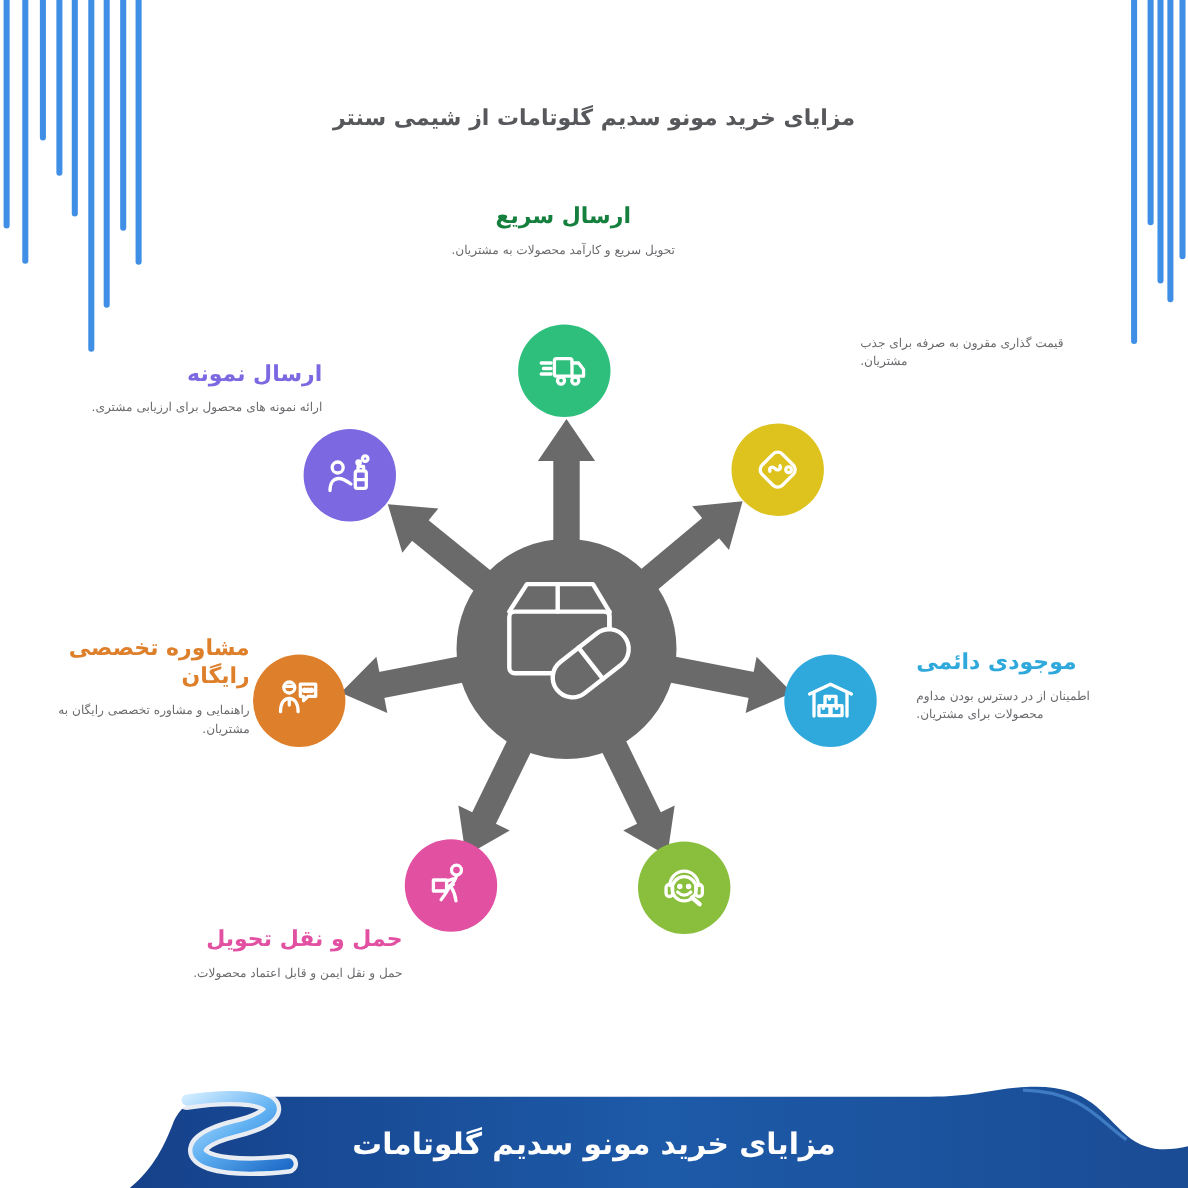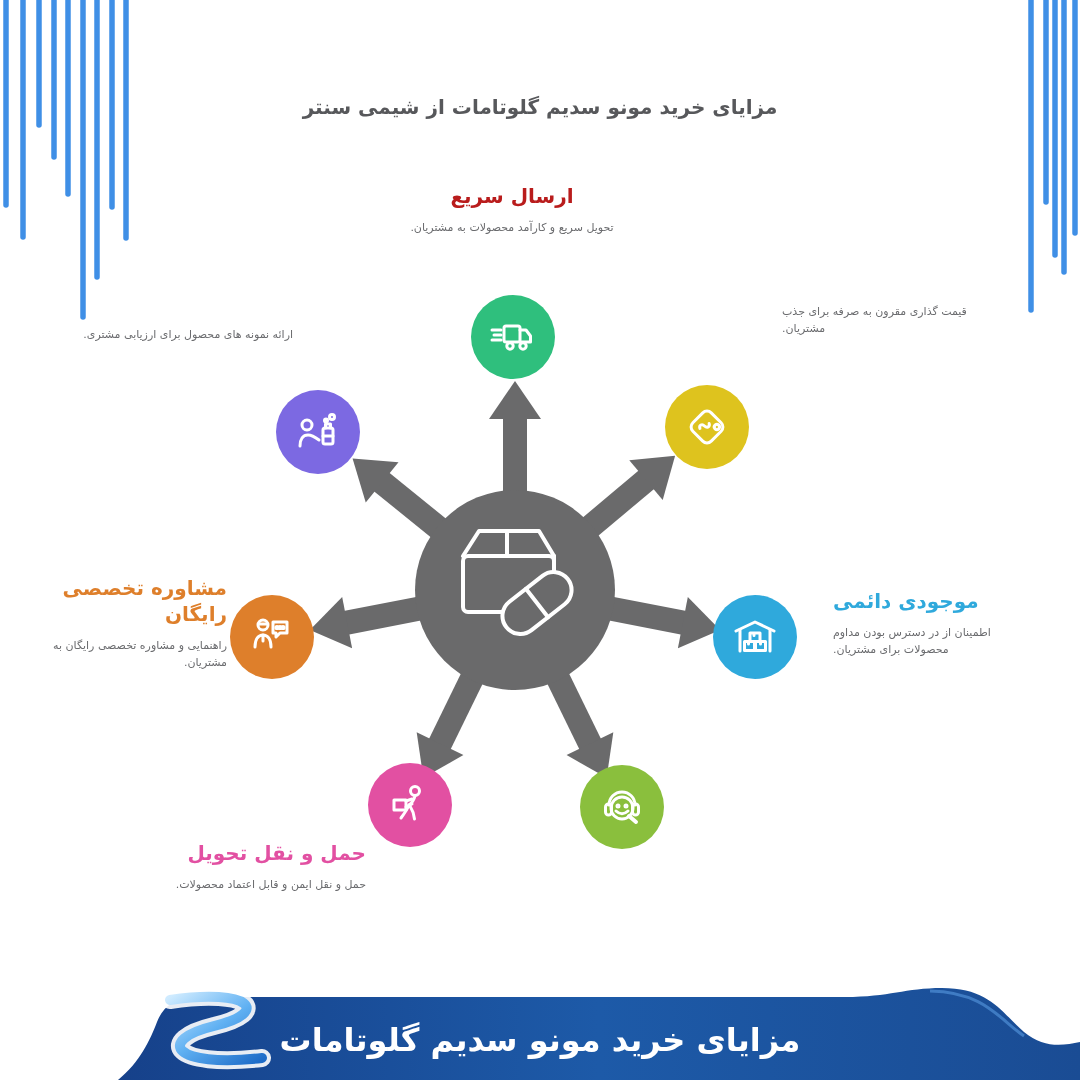--- a/index.html
+++ b/index.html
@@ -21,21 +21,21 @@
   .b-desc{font-size:11px;color:#6A6B6E;line-height:1.55;}
   .b0{left:392px;top:183px;width:240px;text-align:center;}
   .b1{left:782px;top:303px;width:190px;text-align:left;}
   .b2{left:833px;top:588px;width:195px;text-align:left;}
   .b3{left:655px;top:842px;width:205px;text-align:left;}
   .b4{left:146px;top:840px;width:220px;text-align:right;}
   .b5{left:42px;top:575px;width:185px;text-align:right;}
   .b6{left:83px;top:326px;width:210px;text-align:right;}
   .banner-svg{position:absolute;left:0;top:985px;z-index:5;}
   .footer-title{position:absolute;left:0;right:0;top:1012px;height:56px;display:flex;
-                align-items:center;justify-content:center;color:#fff;font-size:32px;
+                align-items:center;justify-content:center;color:#fff;font-size:27px;
                 font-weight:bold;z-index:6;}
   .icon-svg{stroke:#fff;fill:none;stroke-width:3;stroke-linecap:round;stroke-linejoin:round;}
 </style>
 </head>
 <body>
 
 <div class="canvas">
 
   <svg class="deco deco-left" width="140" height="330">
     <g stroke="#3F8FE6" stroke-width="5.5" stroke-linecap="round">
@@ -180,21 +180,21 @@
       <path d="M6,38 c0,-7 3,-11 8,-11 c4,0 7,2 11,5"></path>
       <rect x="29" y="20" width="10" height="16" rx="2"></rect>
       <path d="M31.5,20 v-4 h5 v4"></path>
       <path d="M29,28 h10"></path>
       <circle cx="38" cy="9" r="2.5"></circle>
         <circle cx="32" cy="12.5" r="1.5"></circle>
     </svg>
   </div>
 
   <div class="benefit b0">
-    <div class="b-title" dir="rtl" style="color: #b91c1c;">ارسال سریع</div>
+    <div class="b-title" dir="rtl" style="color: #15803d;">ارسال سریع</div>
     <div class="b-desc" dir="rtl">تحویل سریع و کارآمد محصولات به مشتریان.</div>
   </div>
 
   <div class="benefit b1">
     <div class="b-desc" dir="rtl">قیمت گذاری مقرون به صرفه برای جذب مشتریان.</div>
   </div>
 
   <div class="benefit b2">
     <div class="b-title" dir="rtl" style="color: rgb(47, 169, 220);">موجودی دائمی</div>
     <div class="b-desc" dir="rtl">اطمینان از در دسترس بودن مداوم محصولات برای مشتریان.</div>
@@ -205,20 +205,21 @@
     <div class="b-title" dir="rtl" style="color: rgb(226, 80, 162);">حمل و نقل تحویل</div>
     <div class="b-desc" dir="rtl">حمل و نقل ایمن و قابل اعتماد محصولات.</div>
   </div>
 
   <div class="benefit b5">
     <div class="b-title" dir="rtl" style="color: rgb(222, 127, 43);">مشاوره تخصصی رایگان</div>
     <div class="b-desc" dir="rtl">راهنمایی و مشاوره تخصصی رایگان به مشتریان.</div>
   </div>
 
   <div class="benefit b6">
+    <div class="b-title" dir="rtl" style="color: rgb(124, 105, 226);">ارسال نمونه</div>
     <div class="b-desc" dir="rtl">ارائه نمونه های محصول برای ارزیابی مشتری.</div>
   </div>
 
   <svg class="banner-svg" width="1080" height="95" viewBox="0 985 1080 95">
     <defs>
       <linearGradient id="bg1" x1="0" y1="0" x2="1" y2="0">
         <stop offset="0" stop-color="#16418A"></stop>
         <stop offset="0.5" stop-color="#1D5AA8"></stop>
         <stop offset="1" stop-color="#1A4C94"></stop>
       </linearGradient>

